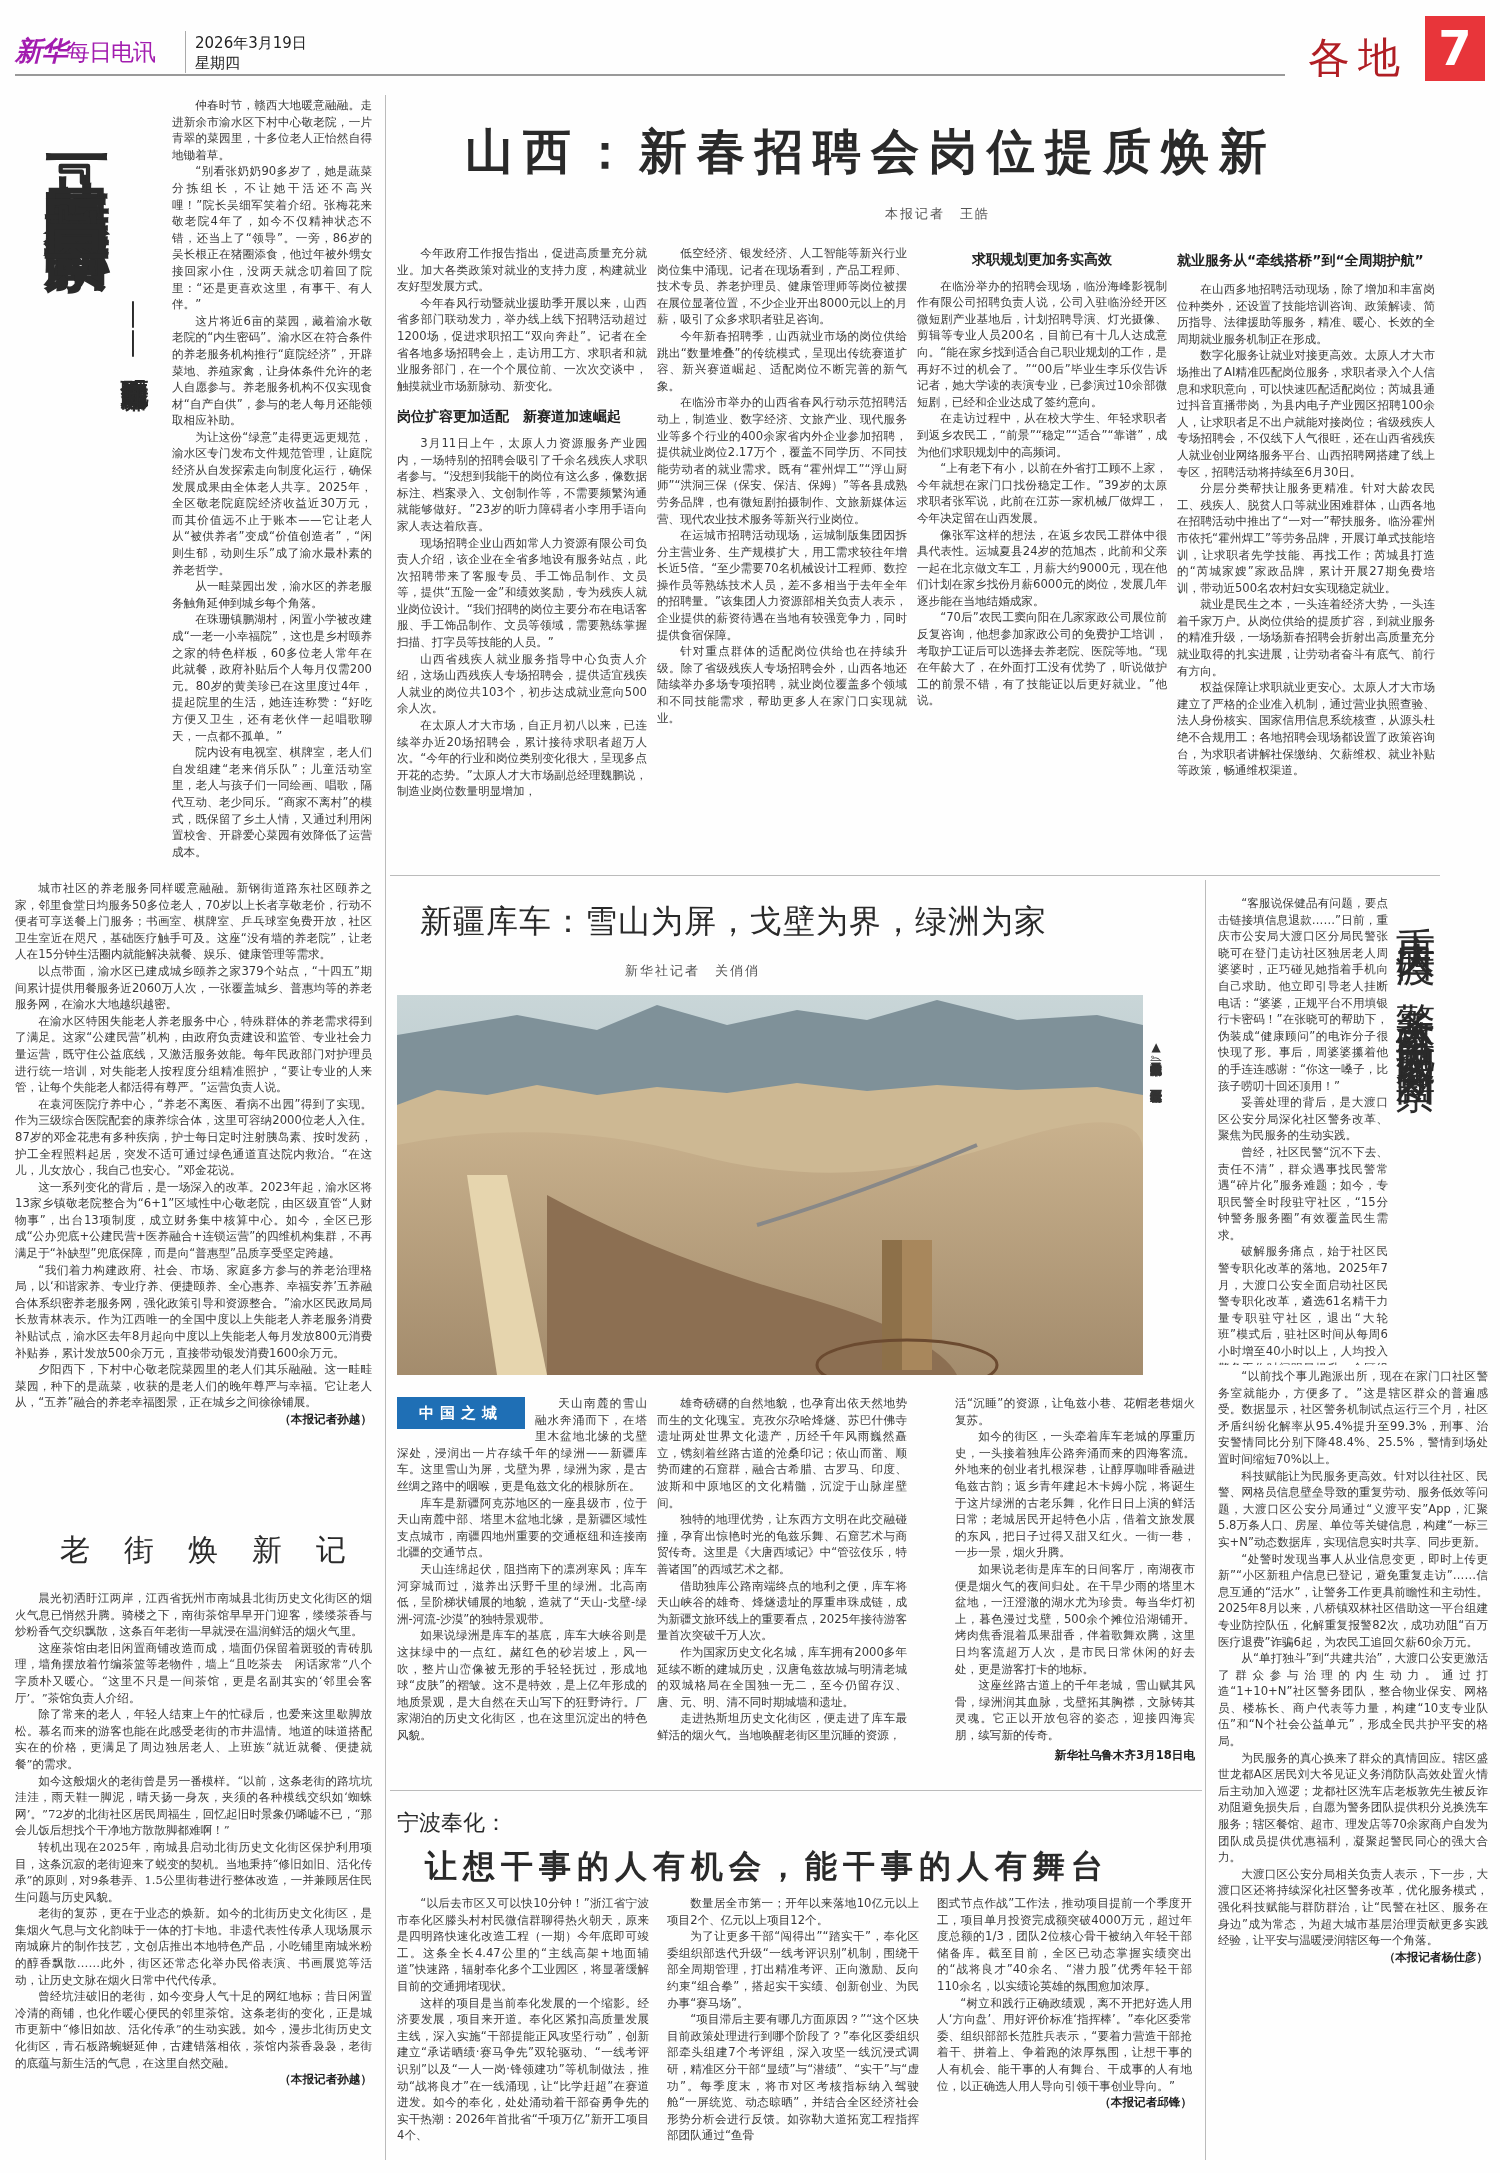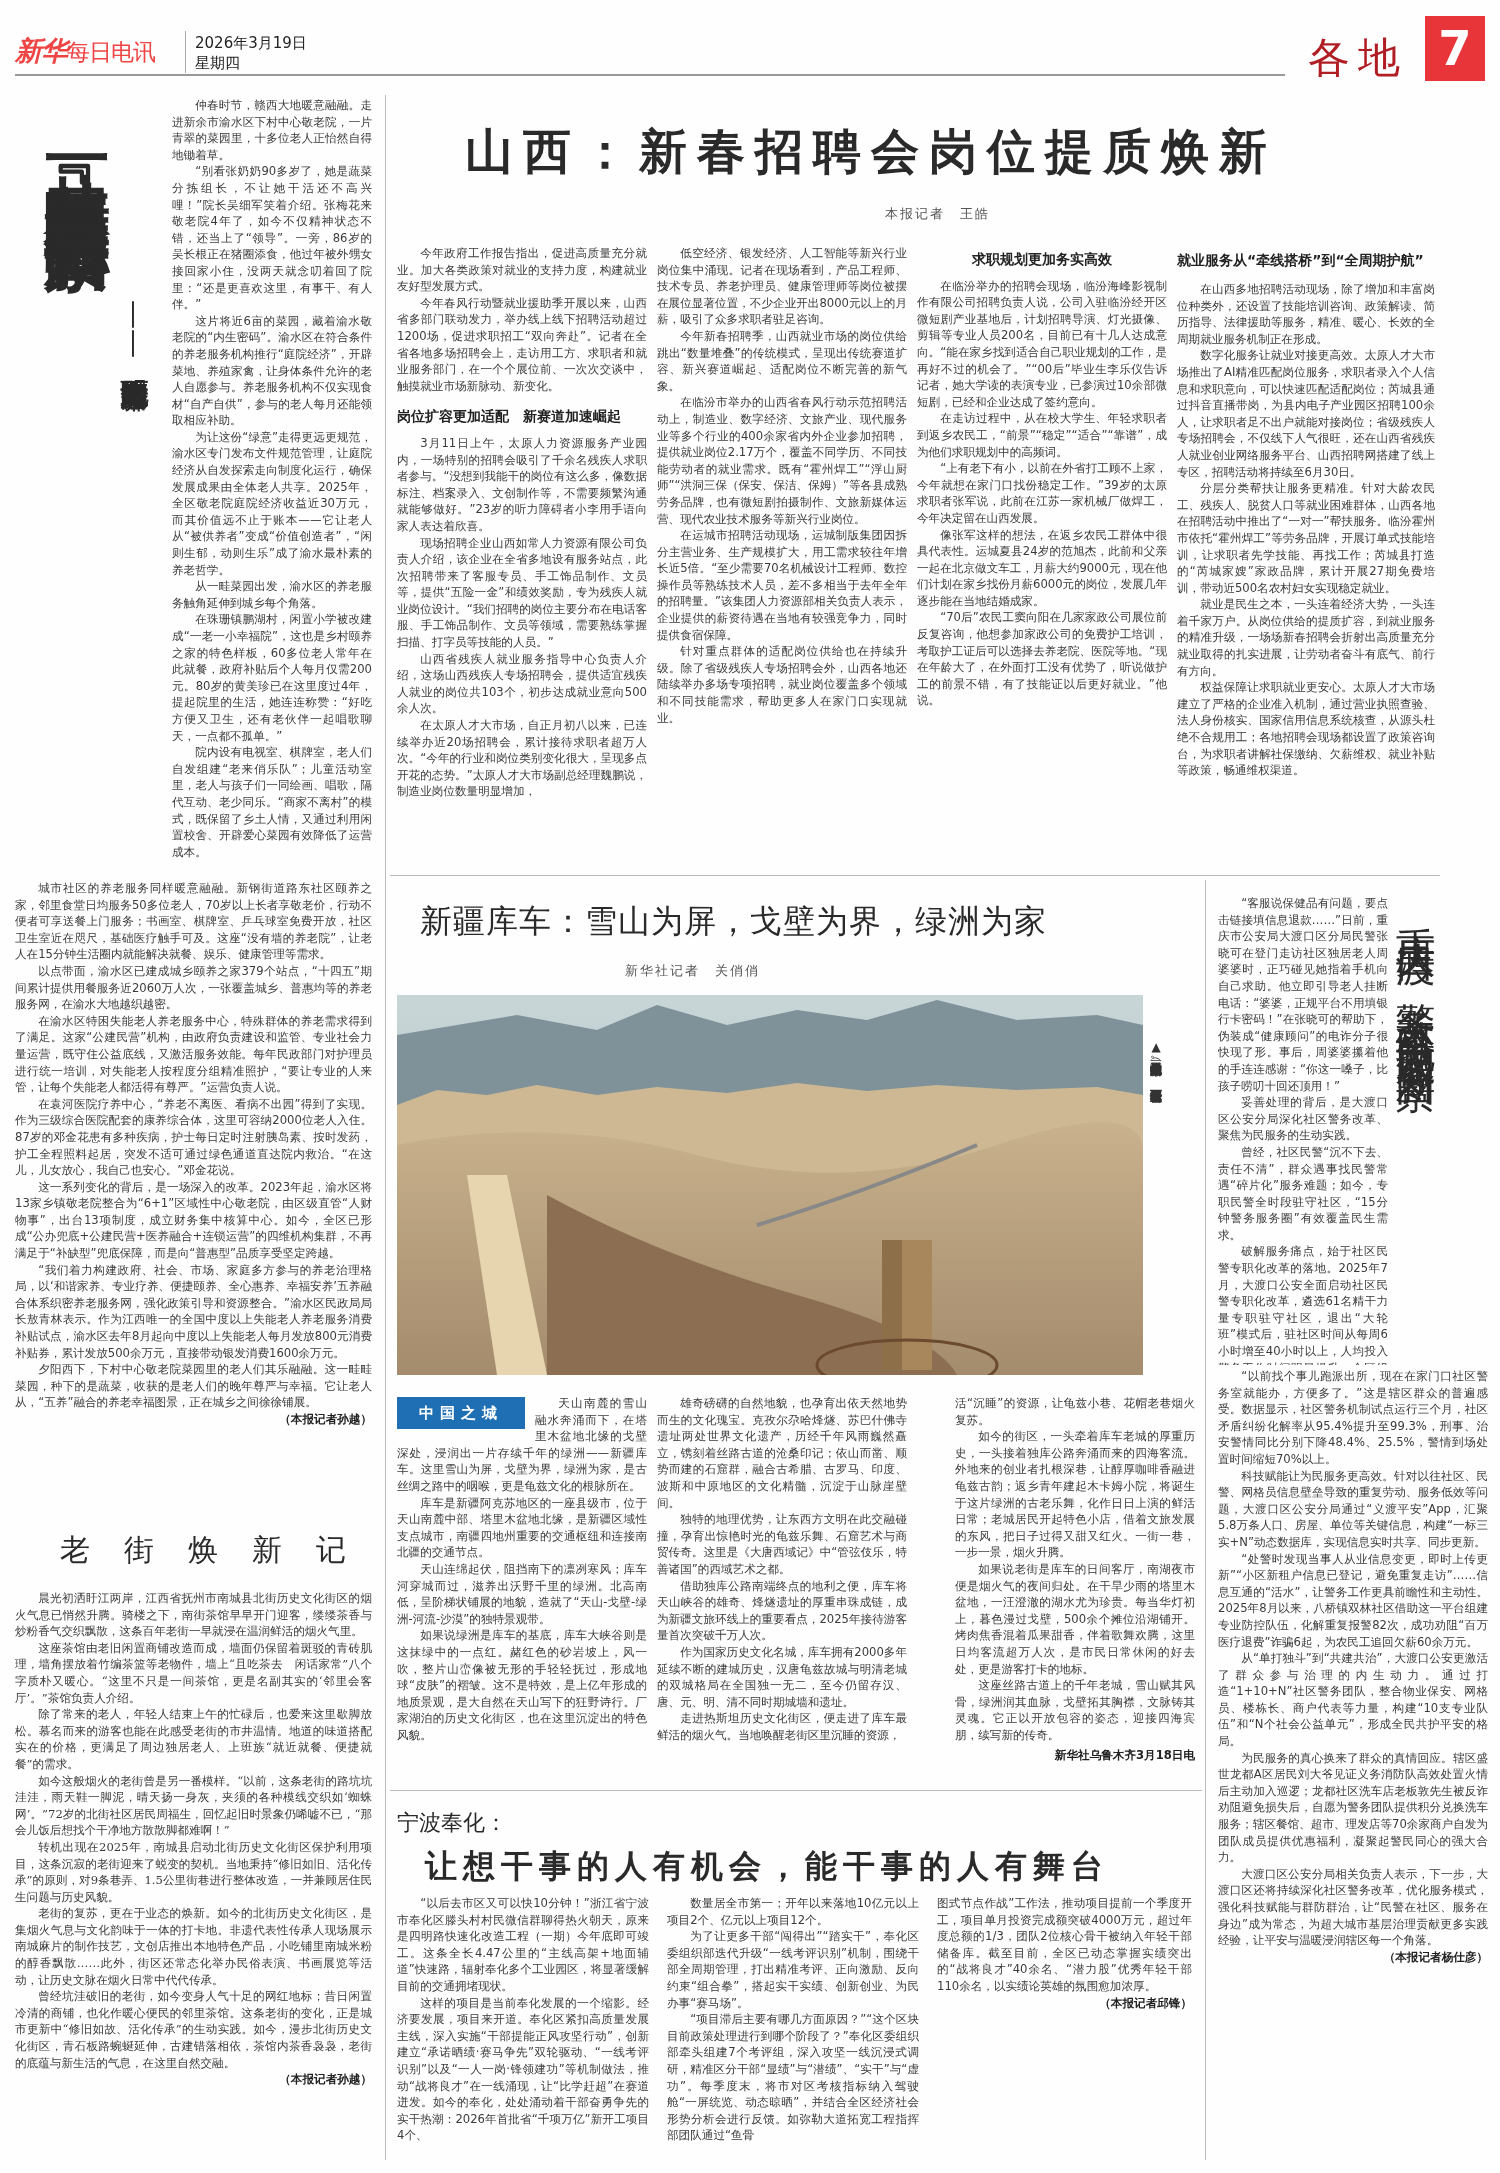--- a/index.html
+++ b/index.html
@@ -3,21 +3,21 @@
 <meta charset="utf-8">
 <style>
   * { box-sizing: border-box; margin: 0; padding: 0; }
   body {
     width: 1500px; height: 2173px; background: #f0f0f0;
     font-family: "DejaVu Serif", "Liberation Serif", serif;
     color: #333; overflow: hidden; position: relative;
   }
   .page { position: absolute; left: 0; top: 0; width: 1500px; height: 2173px; background: #fefefe; }
   .masthead { position: absolute; left: 15px; top: 25px; width: 1450px; height: 50px; }
-  .logo { position: absolute; left: 0; top: 8px; font-family: "DejaVu Serif", serif; font-size: 27px; color: #ef4444; font-weight: bold; letter-spacing: -1px; font-style: italic; }
+  .logo { position: absolute; left: 0; top: 8px; font-family: "DejaVu Serif", serif; font-size: 27px; color: #a21caf; font-weight: bold; letter-spacing: -1px; font-style: italic; }
   .logo .b { font-style: normal; font-weight: normal; font-size: 23px; }
   .logo-sep { position: absolute; left: 170px; top: 6px; width: 1px; height: 42px; background: #aaa; }
   .date { position: absolute; left: 180px; top: 8px; font-family: "DejaVu Sans", sans-serif; font-size: 15px; color: #222; line-height: 20px; }
   .mast-rule { position: absolute; left: 15px; top: 74px; width: 1270px; height: 2px; background: #999; }
   .section { position: absolute; left: 1308px; top: 30px; font-family: "DejaVu Serif", serif; font-size: 42px; color: #b01e24; letter-spacing: 8px; }
   .pagenum { position: absolute; left: 1425px; top: 16px; width: 60px; height: 65px; background: #e8353a; color: #fff; font-family: "DejaVu Sans", sans-serif; font-weight: bold; font-size: 48px; text-align: center; line-height: 65px; }
 
   .body-text { font-family: "DejaVu Sans", sans-serif; font-size: 11.6px; line-height: 16.6px; color: #3a3a3a; text-align: justify; }
   .body-text p { text-indent: 2em; }
   .serif-text { font-family: "DejaVu Serif", serif; font-size: 11.6px; line-height: 16.6px; color: #3a3a3a; text-align: justify; }
@@ -211,16 +211,17 @@
     <p>“以后去市区又可以快10分钟！”浙江省宁波市奉化区滕头村村民微信群聊得热火朝天，原来是四明路快速化改造工程（一期）今年底即可竣工。这条全长4.47公里的“主线高架+地面辅道”快速路，辐射奉化多个工业园区，将显著缓解目前的交通拥堵现状。</p>
     <p>这样的项目是当前奉化发展的一个缩影。经济要发展，项目来开道。奉化区紧扣高质量发展主线，深入实施“干部提能正风攻坚行动”，创新建立“承诺晒绩·赛马争先”双轮驱动、“一线考评识别”以及“一人一岗·锋领建功”等机制做法，推动“战将良才”在一线涌现，让“比学赶超”在赛道迸发。如今的奉化，处处涌动着干部奋勇争先的实干热潮：2026年首批省“千项万亿”新开工项目4个、</p>
   </div>
   <div class="col body-text" style="left:667px; top:1895px; width:252px; height:265px; overflow:hidden;">
     <p>数量居全市第一；开年以来落地10亿元以上项目2个、亿元以上项目12个。</p>
     <p>为了让更多干部“闯得出”“踏实干”，奉化区委组织部迭代升级“一线考评识别”机制，围绕干部全周期管理，打出精准考评、正向激励、反向约束“组合拳”，搭起实干实绩、创新创业、为民办事“赛马场”。</p>
     <p>“项目滞后主要有哪几方面原因？”“这个区块目前政策处理进行到哪个阶段了？”奉化区委组织部牵头组建7个考评组，深入攻坚一线沉浸式调研，精准区分干部“显绩”与“潜绩”、“实干”与“虚功”。每季度末，将市对区考核指标纳入驾驶舱“一屏统览、动态晾晒”，并结合全区经济社会形势分析会进行反馈。如弥勒大道拓宽工程指挥部团队通过“鱼骨</p>
   </div>
   <div class="col body-text" style="left:937px; top:1895px; width:255px; height:265px; overflow:hidden;">
     <p style="text-indent:0">图式节点作战”工作法，推动项目提前一个季度开工，项目单月投资完成额突破4000万元，超过年度总额的1/3，团队2位核心骨干被纳入年轻干部储备库。截至目前，全区已动态掌握实绩突出的“战将良才”40余名、“潜力股”优秀年轻干部110余名，以实绩论英雄的氛围愈加浓厚。</p>
+    <p>“树立和践行正确政绩观，离不开把好选人用人‘方向盘’、用好评价标准‘指挥棒’。”奉化区委常委、组织部部长范胜兵表示，“要着力营造干部抢着干、拼着上、争着跑的浓厚氛围，让想干事的人有机会、能干事的人有舞台、干成事的人有地位，以正确选人用人导向引领干事创业导向。”</p>
     <div class="credit">（本报记者邱锋）</div>
   </div>
 
 </div>
 
 </body></html>

